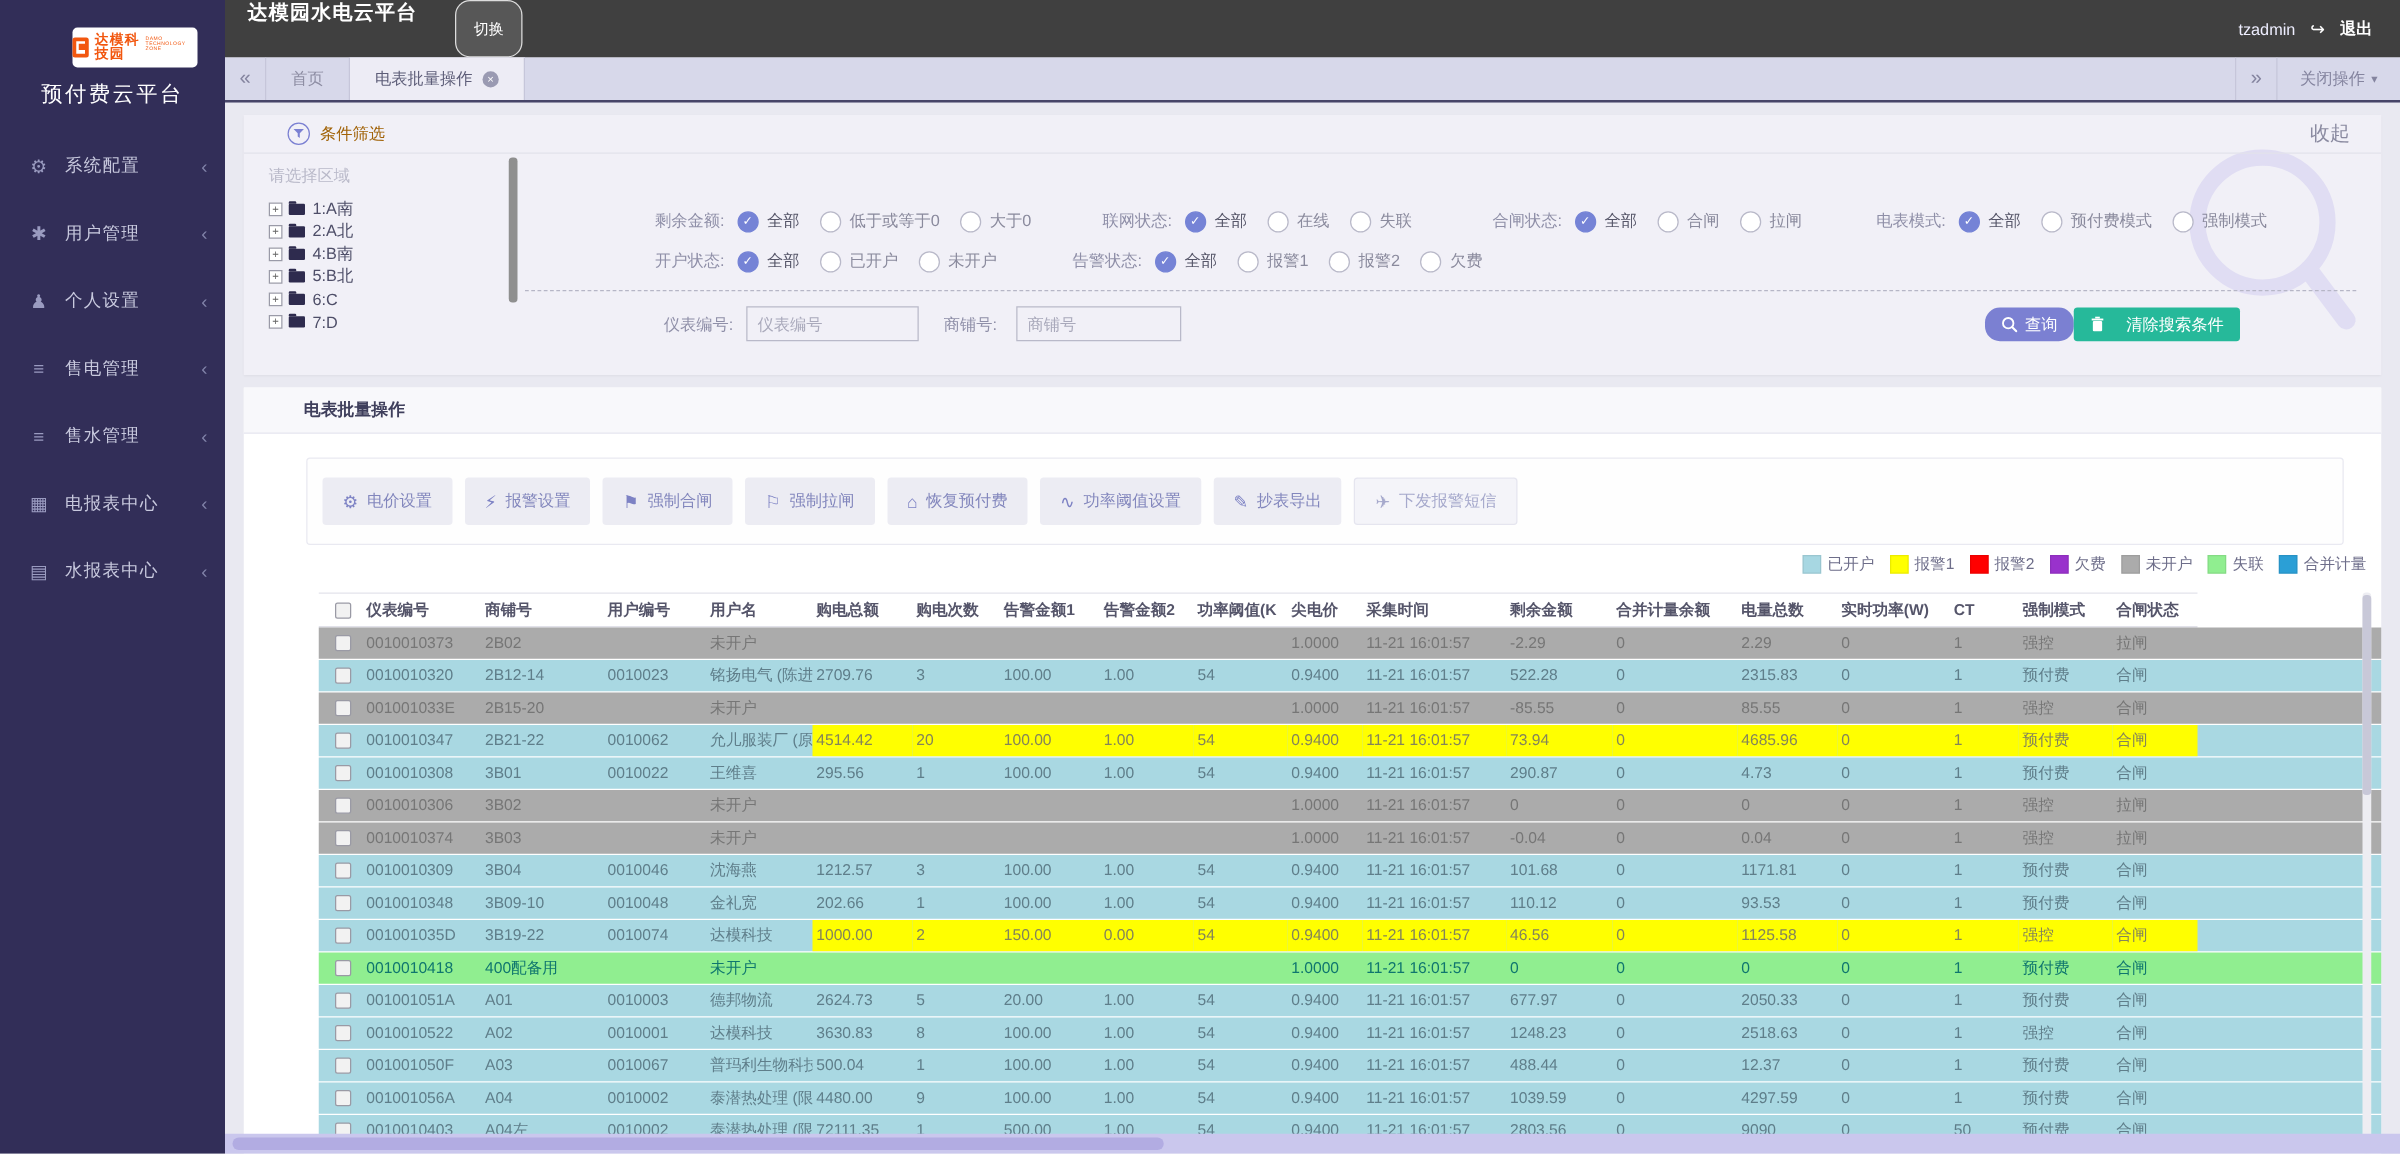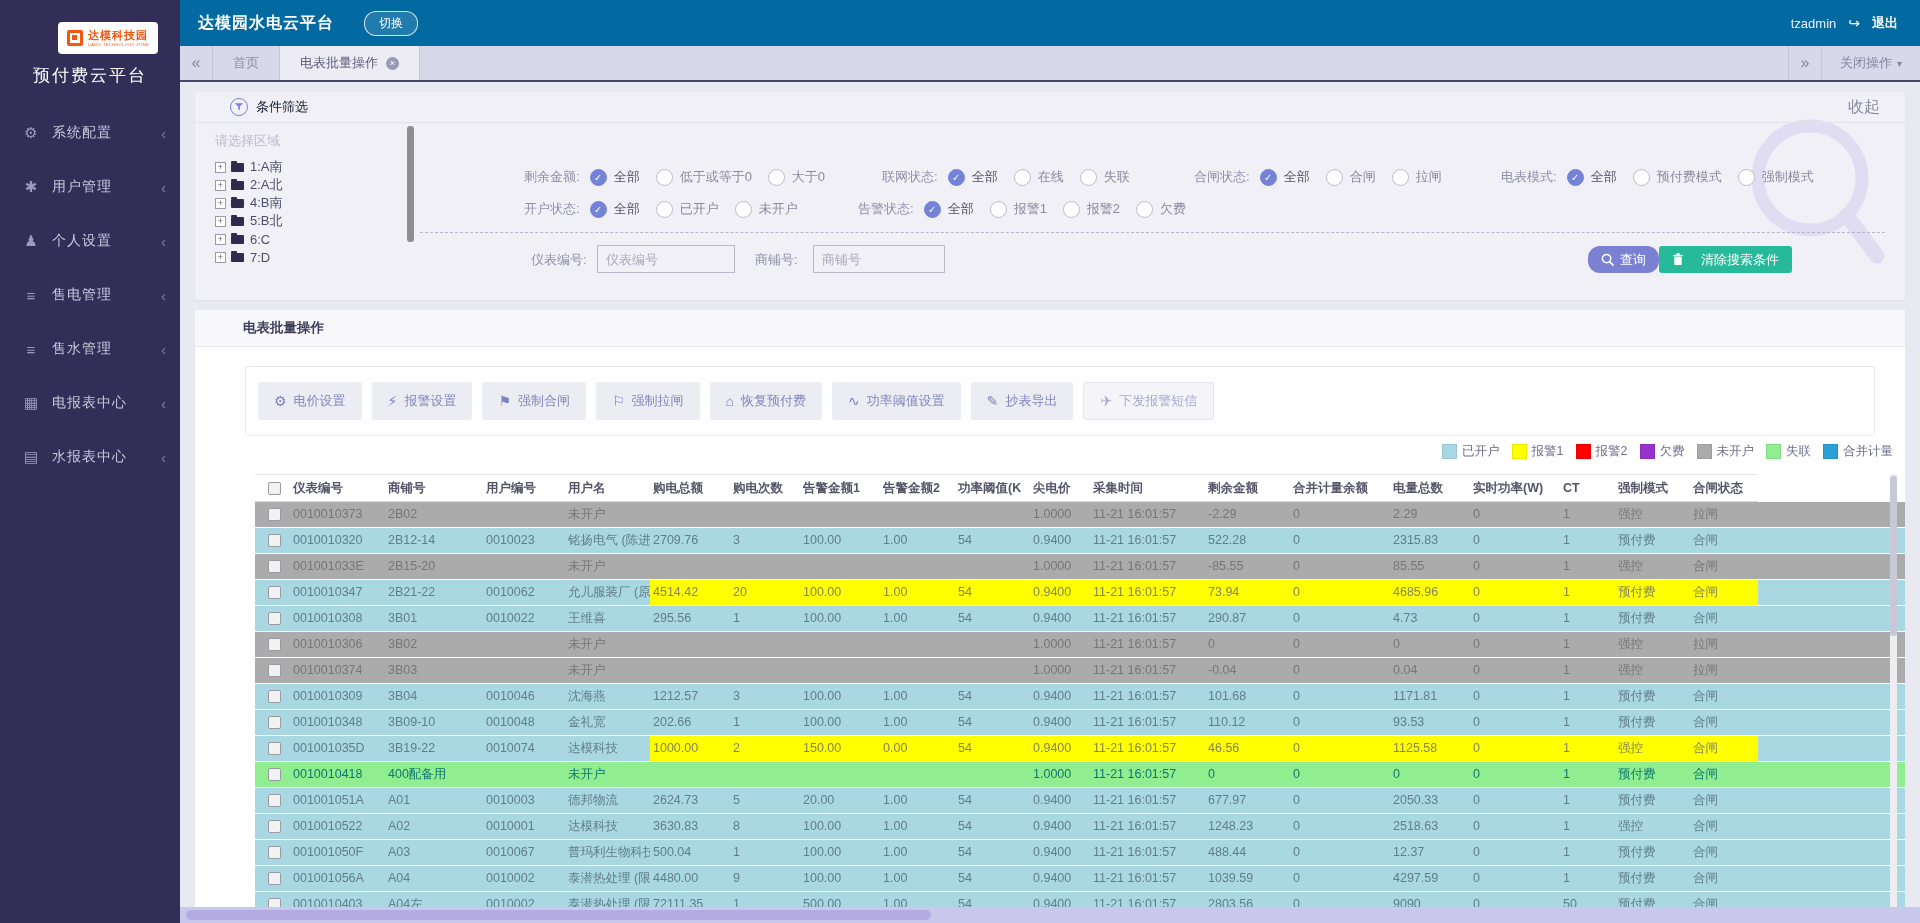--- a/index.html
+++ b/index.html
@@ -4,31 +4,31 @@
 <style>
   html,body{margin:0;padding:0;}
   body{width:1920px;height:923px;position:relative;overflow:hidden;
        font-family:"Liberation Sans","DejaVu Sans",sans-serif;font-size:13px;background:#e9e9f1;}
   
   #sidebar{position:absolute;left:0;top:0;width:180px;height:923px;background:#322e58;z-index:5;}
   .logo-box{position:absolute;left:58px;top:22px;width:100px;height:32px;background:#fff;border-radius:4px;
             display:flex;align-items:center;justify-content:center;gap:5px;}
   .logo-cube{width:16px;height:16px;border:3px solid #f2570f;box-sizing:border-box;border-radius:2px;position:relative;}
   .logo-cube:after{content:"";position:absolute;left:2px;top:2px;width:5px;height:5px;background:#f2570f;}
-  .logo-texts{display:flex;flex-direction:column;line-height:1;}
+  .logo-texts{display:flex;flex-direction:row;line-height:1;}
   .logo-brand{color:#f2570f;font-weight:bold;font-size:11px;letter-spacing:1px;}
   .logo-sub{color:#f2570f;font-size:4px;margin-top:2px;letter-spacing:.4px;}
   .side-title{position:absolute;left:0;top:64px;width:180px;text-align:center;color:#ffffff;font-size:17px;letter-spacing:2px;}
   #side-menu{position:absolute;left:0;top:106px;width:180px;}
   .menu-item{height:54px;display:flex;align-items:center;padding-left:22px;position:relative;cursor:pointer;}
   .mi-ic{width:18px;color:#9a9bc0;font-size:15px;margin-right:12px;text-align:center;}
   .mi-lb{color:#c8c9de;font-size:14px;letter-spacing:1px;}
   .mi-ch{position:absolute;right:14px;color:#8082a8;font-size:15px;}
   
-  #topbar{position:absolute;left:180px;top:0;width:1740px;height:46px;background:#0369a1;display:flex;align-items:center;z-index:4;}
+  #topbar{position:absolute;left:180px;top:0;width:1740px;height:46px;background:#404040;display:flex;z-index:4;}
   .app-title{color:#fff;font-size:16px;font-weight:bold;margin-left:18px;letter-spacing:1px;}
   .switch-btn{margin-left:30px;color:#fff;font-size:12px;border:1px solid rgba(255,255,255,.8);
               border-radius:12px;padding:3px 14px;background:rgba(255,255,255,.12);cursor:pointer;}
   .top-right{margin-left:auto;display:flex;align-items:center;gap:12px;padding-right:22px;}
   .username{color:#eef;font-size:13px;}
   .logout-ic{color:#fff;font-size:14px;}
   .logout{color:#fff;font-weight:bold;font-size:13px;cursor:pointer;}
   
   #tabbar{position:absolute;left:180px;top:46px;width:1740px;height:36px;background:#d7d8ea;
           border-bottom:2px solid #474568;box-sizing:border-box;display:flex;align-items:stretch;z-index:4;}
@@ -42,21 +42,21 @@
   .close-ops{display:flex;align-items:center;padding:0 18px;color:#84849f;font-size:13px;border-left:1px solid #c6c6da;cursor:pointer;}
   .caret{font-size:10px;margin-left:5px;}
   
   #content{position:absolute;left:180px;top:84px;width:1740px;height:839px;background:#e9e9f1;}
   
   #filterPanel{position:absolute;left:15px;top:8px;width:1710px;height:208px;background:#f1f0f7;
                box-shadow:0 1px 2px rgba(0,0,0,.05);overflow:hidden;}
   .fp-head{position:relative;height:30px;border-bottom:1px solid #e2e2ec;display:flex;align-items:center;z-index:2;}
   .filter-ic{width:18px;height:18px;border:1.5px solid #7b80d2;border-radius:50%;box-sizing:border-box;
              margin-left:35px;margin-right:8px;display:flex;align-items:center;justify-content:center;}
-  .fp-title{color:#0f172a;font-size:13px;}
+  .fp-title{color:#a16207;font-size:13px;}
   .collapse{position:absolute;right:25px;color:#8a8aa0;font-size:16px;cursor:pointer;}
   .wm{position:absolute;right:0;top:0;z-index:0;}
   .tree-wrap{position:absolute;left:20px;top:40px;width:190px;z-index:1;}
   .tree-title{color:#b9b9c9;font-size:13px;margin-bottom:8px;}
   .tree-row{display:flex;align-items:center;height:18px;cursor:pointer;}
   .tree-plus{width:11px;height:11px;border:1px solid #9a9aa8;background:#fff;font-size:9px;line-height:9px;
              text-align:center;color:#666;margin-right:5px;box-sizing:border-box;}
   .tree-folder{width:13px;height:9px;background:#2e2b4e;border-radius:1px;position:relative;margin-right:6px;}
   .tree-folder:before{content:"";position:absolute;left:0;top:-2px;width:6px;height:2px;background:#2e2b4e;border-radius:1px 1px 0 0;}
   .tree-lb{color:#4e4e68;font-size:13px;}

